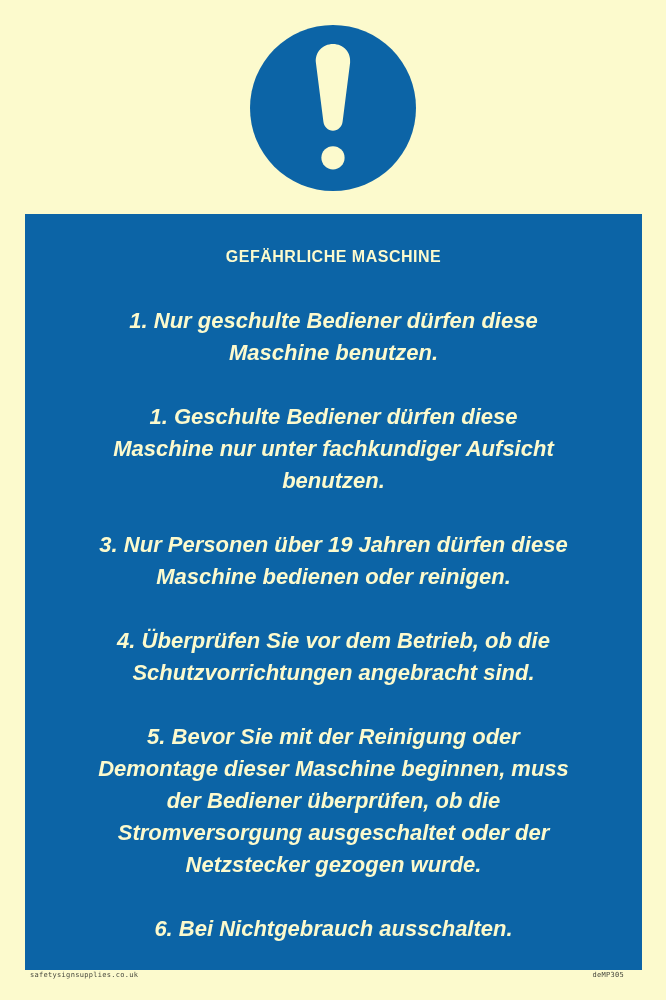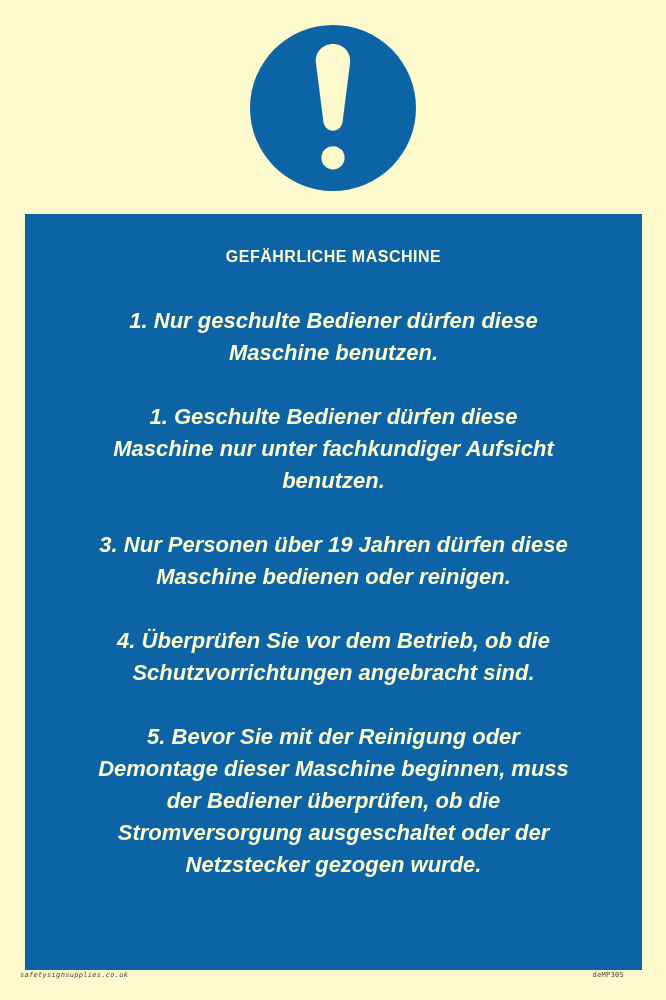--- a/index.html
+++ b/index.html
@@ -59,21 +59,21 @@
   }
   .footer-left, .footer-right {
     position: absolute;
     top: 971px;
     font-family: "DejaVu Sans Mono", monospace;
     font-size: 7px;
     line-height: 9px;
     color: #45463C;
     letter-spacing: 0.3px;
   }
-  .footer-left { left: 20px; font-style: italic; }
+  .footer-left { left: 30px; }
   .footer-right { right: 42px; }
 </style>
 </head>
 <body>
 
 <div class="sign">
 
   <div class="icon-wrap">
     <svg viewBox="0 0 100 100" xmlns="http://www.w3.org/2000/svg">
       <circle cx="50" cy="50" r="50" fill="#0C64A6"></circle>
@@ -97,18 +97,19 @@
 benutzen.</p>
     <p class="instruction">3. Nur Personen über 19 Jahren dürfen diese
 Maschine bedienen oder reinigen.</p>
     <p class="instruction">4. Überprüfen Sie vor dem Betrieb, ob die
 Schutzvorrichtungen angebracht sind.</p>
     <p class="instruction">5. Bevor Sie mit der Reinigung oder
 Demontage dieser Maschine beginnen, muss
 der Bediener überprüfen, ob die
 Stromversorgung ausgeschaltet oder der
 Netzstecker gezogen wurde.</p>
+    <p class="instruction">6. Bei Nichtgebrauch ausschalten.</p>
   </div>
 
   <div class="footer-left">safetysignsupplies.co.uk</div>
   <div class="footer-right">deMP305</div>
 
 </div>
 
 </body></html>

